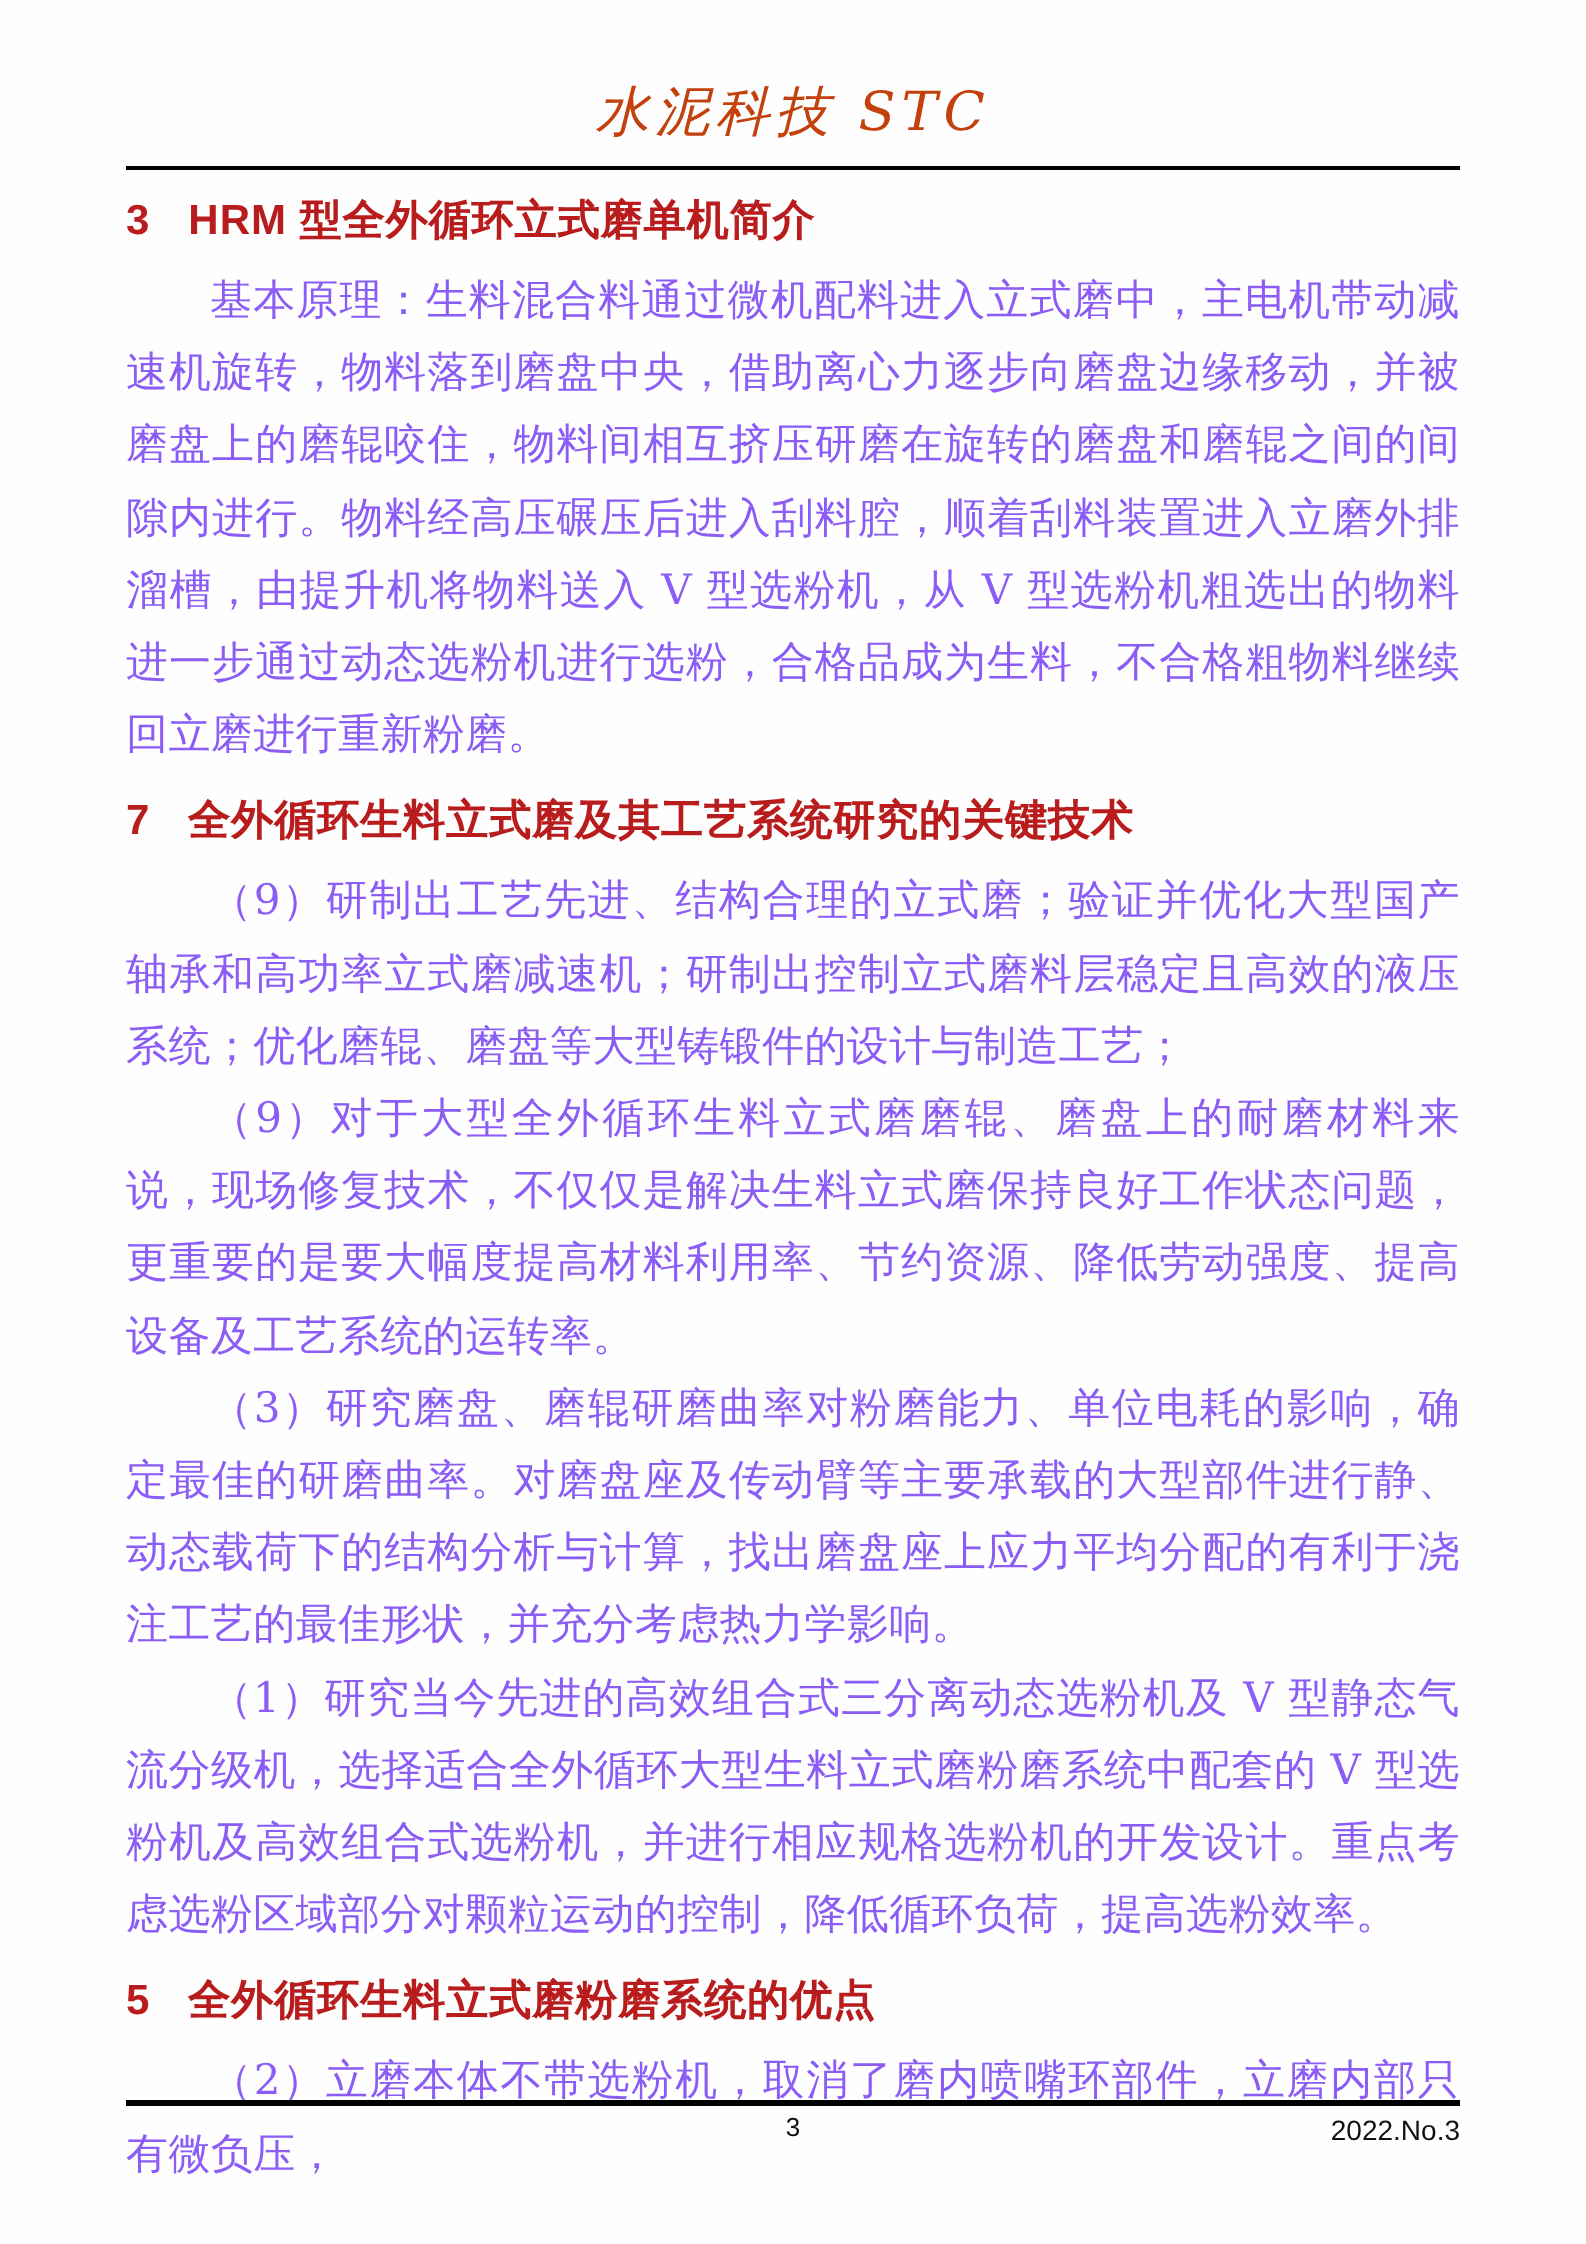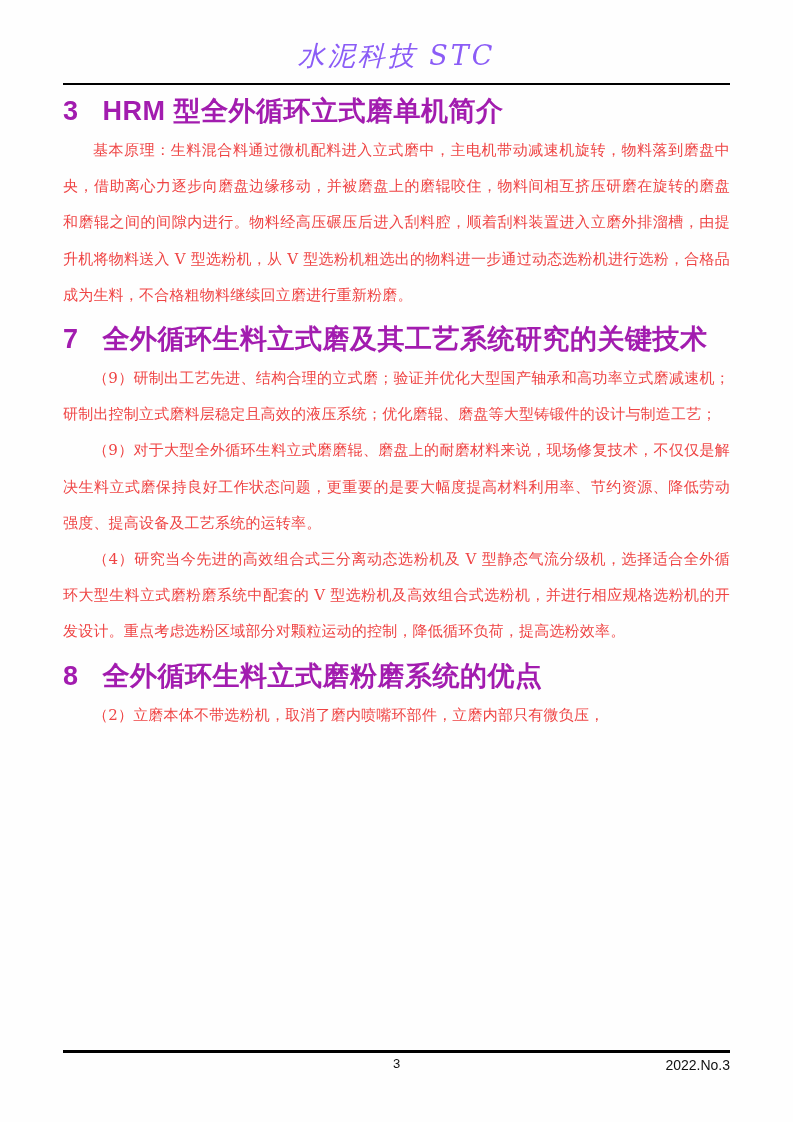--- a/index.html
+++ b/index.html
@@ -22,46 +22,46 @@
   }
   .journal-header {
     padding-top: 38px;
     text-align: center;
   }
   .journal-title {
     font-family: "DejaVu Serif", serif;
     font-style: italic;
     font-size: 27px;
     letter-spacing: 3px;
-    color: #8b5cf6;
+    color: #c2410c;
     white-space: pre-wrap;
   }
   .header-rule {
     margin-top: 9px;
     border: none;
     border-top: 2px solid #000;
     height: 0;
   }
   .sec-heading {
     font-family: "Liberation Sans", "DejaVu Sans", sans-serif;
     font-weight: bold;
-    font-size: 27px;
+    font-size: 21px;
     line-height: 28px;
-    color: #a21caf;
+    color: #b91c1c;
     margin-top: 12px;
     margin-bottom: 7px;
     white-space: pre-wrap;
     letter-spacing: 0.5px;
   }
   .body-par {
-    font-size: 15px;
+    font-size: 21px;
     line-height: 36.2px;
     text-align: justify;
     text-indent: 2em;
-    color: #ef4444;
+    color: #8b5cf6;
     white-space: pre-wrap;
     letter-spacing: 0.2px;
   }
   .page-footer {
     position: absolute;
     left: 63px;
     bottom: 44px;
     width: 667px;
   }
   .footer-rule {
@@ -100,23 +100,24 @@
       <span class="journal-title">水泥科技 STC</span>
     </div>
     <hr class="header-rule">
 
     <h2 class="sec-heading">3   HRM 型全外循环立式磨单机简介</h2>
     <p class="body-par">基本原理：生料混合料通过微机配料进入立式磨中，主电机带动减速机旋转，物料落到磨盘中央，借助离心力逐步向磨盘边缘移动，并被磨盘上的磨辊咬住，物料间相互挤压研磨在旋转的磨盘和磨辊之间的间隙内进行。物料经高压碾压后进入刮料腔，顺着刮料装置进入立磨外排溜槽，由提升机将物料送入 V 型选粉机，从 V 型选粉机粗选出的物料进一步通过动态选粉机进行选粉，合格品成为生料，不合格粗物料继续回立磨进行重新粉磨。</p>
 
     <h2 class="sec-heading">7   全外循环生料立式磨及其工艺系统研究的关键技术</h2>
     <p class="body-par">（9）研制出工艺先进、结构合理的立式磨；验证并优化大型国产轴承和高功率立式磨减速机；研制出控制立式磨料层稳定且高效的液压系统；优化磨辊、磨盘等大型铸锻件的设计与制造工艺；</p>
     <p class="body-par">（9）对于大型全外循环生料立式磨磨辊、磨盘上的耐磨材料来说，现场修复技术，不仅仅是解决生料立式磨保持良好工作状态问题，更重要的是要大幅度提高材料利用率、节约资源、降低劳动强度、提高设备及工艺系统的运转率。</p>
-    <p class="body-par">（4）研究当今先进的高效组合式三分离动态选粉机及 V 型静态气流分级机，选择适合全外循环大型生料立式磨粉磨系统中配套的 V 型选粉机及高效组合式选粉机，并进行相应规格选粉机的开发设计。重点考虑选粉区域部分对颗粒运动的控制，降低循环负荷，提高选粉效率。</p>
+    <p class="body-par">（3）研究磨盘、磨辊研磨曲率对粉磨能力、单位电耗的影响，确定最佳的研磨曲率。对磨盘座及传动臂等主要承载的大型部件进行静、动态载荷下的结构分析与计算，找出磨盘座上应力平均分配的有利于浇注工艺的最佳形状，并充分考虑热力学影响。</p>
+    <p class="body-par">（1）研究当今先进的高效组合式三分离动态选粉机及 V 型静态气流分级机，选择适合全外循环大型生料立式磨粉磨系统中配套的 V 型选粉机及高效组合式选粉机，并进行相应规格选粉机的开发设计。重点考虑选粉区域部分对颗粒运动的控制，降低循环负荷，提高选粉效率。</p>
 
-    <h2 class="sec-heading">8   全外循环生料立式磨粉磨系统的优点</h2>
+    <h2 class="sec-heading">5   全外循环生料立式磨粉磨系统的优点</h2>
     <p class="body-par">（2）立磨本体不带选粉机，取消了磨内喷嘴环部件，立磨内部只有微负压，</p>
 
   </div>
 
   <div class="page-footer">
     <hr class="footer-rule">
     <div class="footer-row">
       <span class="footer-pageno">3</span>
       <span class="footer-issue">2022.No.3</span>
     </div>

